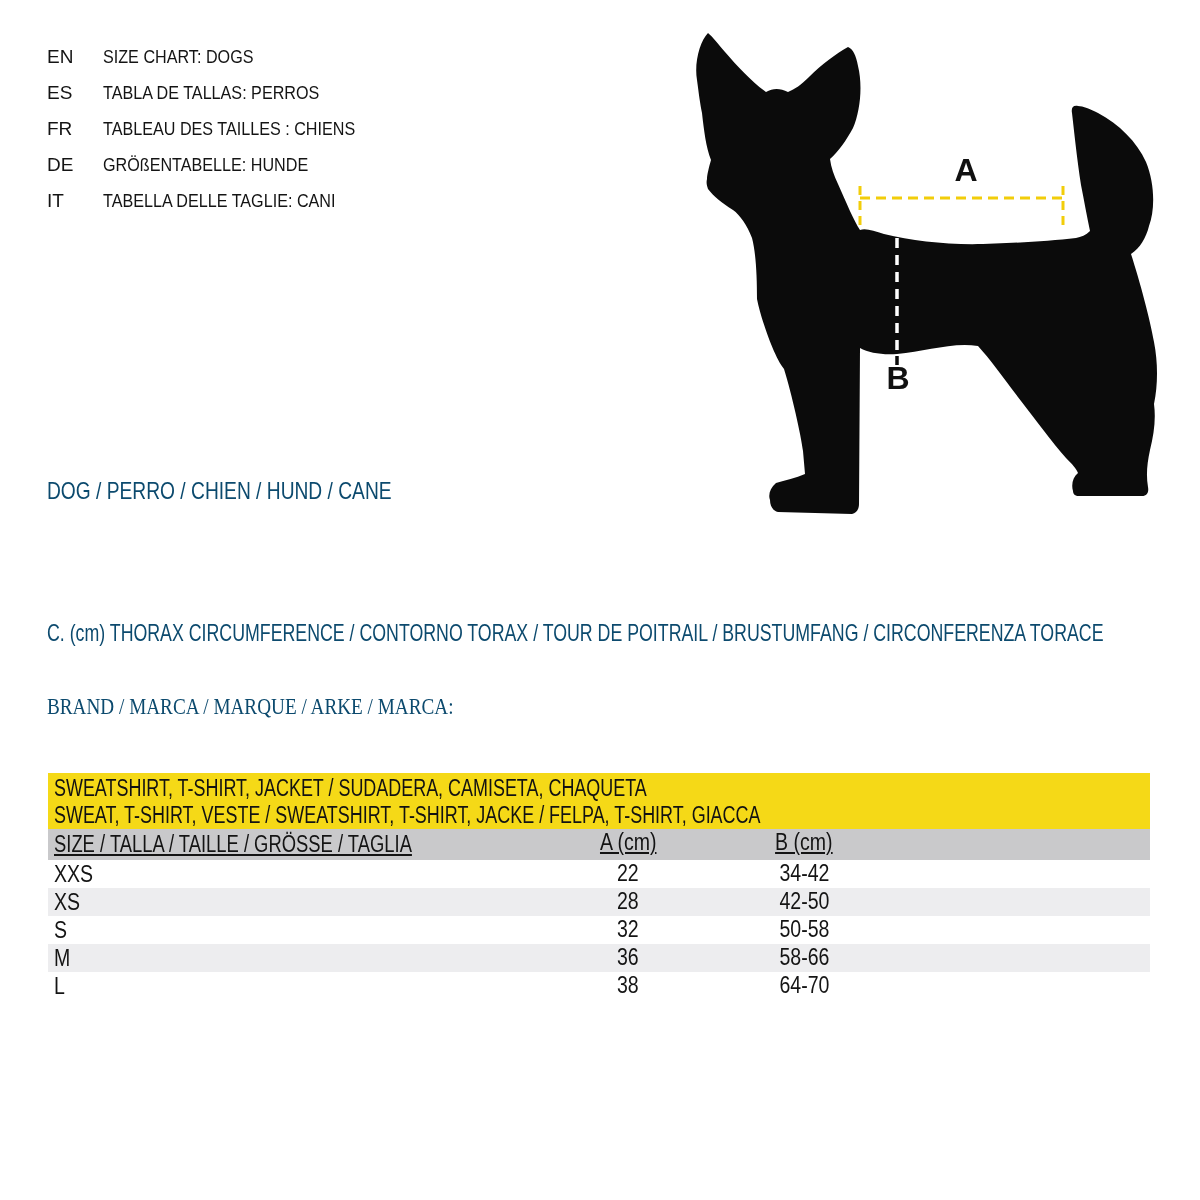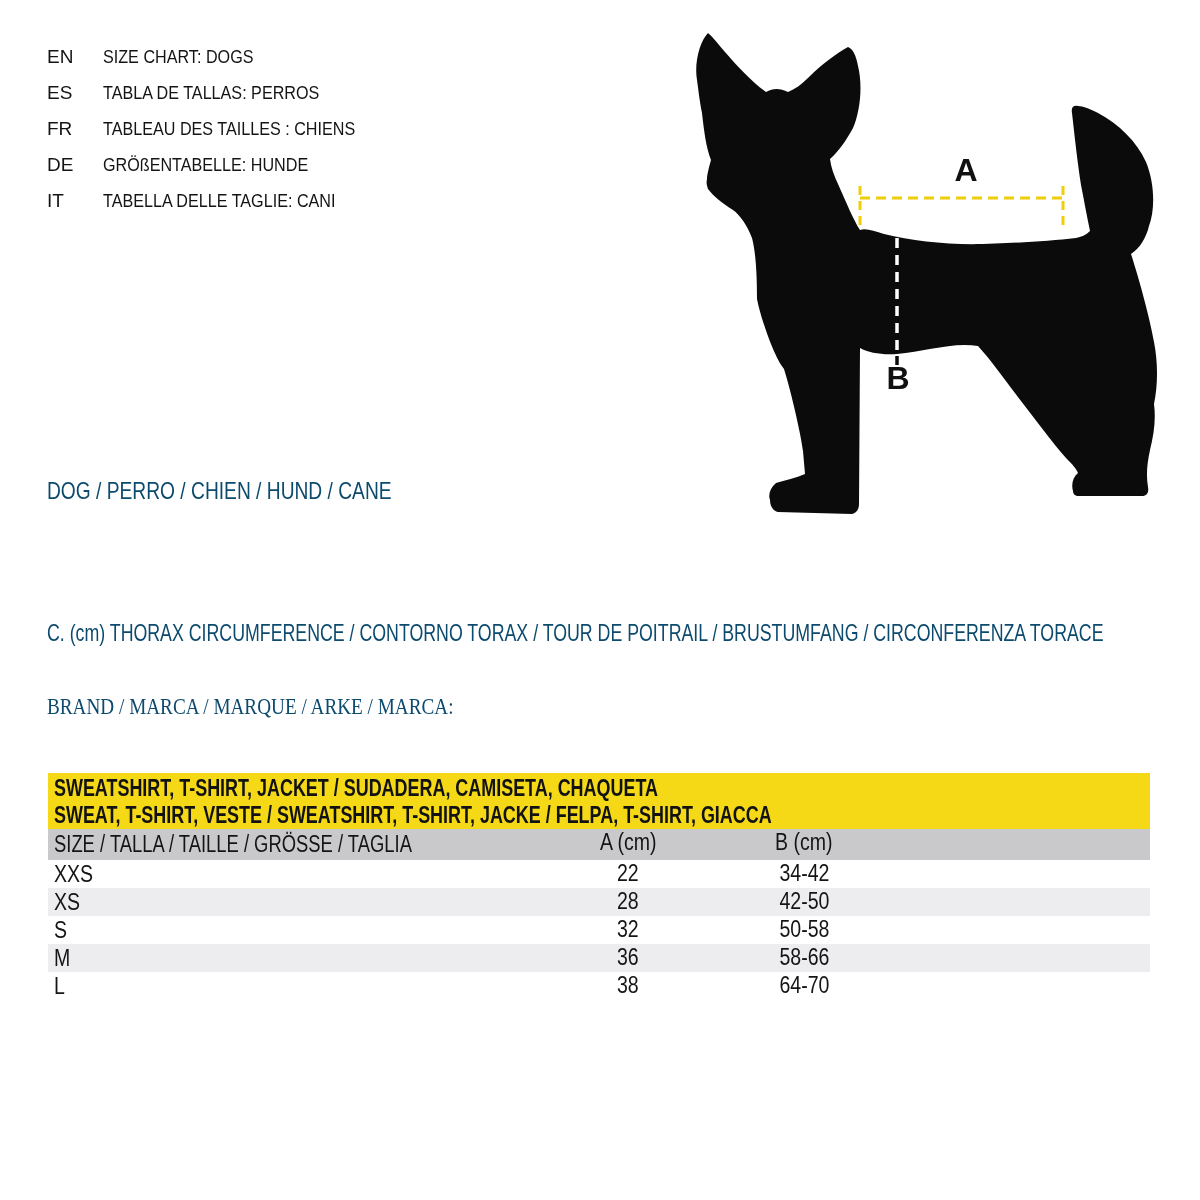--- a/index.html
+++ b/index.html
@@ -30,32 +30,32 @@
   
   .cap { position:absolute; left:47px; font-size:24px; line-height:28px; color:#0c4a6e; }
   #dog-caption   { top:477px; }
   #measure-a     { top:584px; }
   #measure-c     { top:619px; }
   #brand-line    { top:692px;font-family:Liberation Serif, serif; }
 
   
   .banner { position:absolute; left:48px; top:773px; width:1102px; height:56px;
             background:#f5d917; padding-top:2px; box-sizing:border-box; }
-  .banner-line { height:27px; line-height:27px; font-size:23px; font-weight:bold; padding-left:6px; color:#121212; }
+  .banner-line { height:27px; line-height:27px; font-size:23px; font-weight:normal; padding-left:6px; color:#121212; }
 
   .thead  { position:absolute; left:48px; top:829px; width:1102px; height:31px;
             background:#c9c9cb; }
   .trow   { position:absolute; left:48px; width:1102px; height:28px; }
   .row-alt { background:#ededef; }
   .cell-size { position:absolute; left:6px; top:0; height:100%; display:flex; align-items:center; font-size:23px; }
   .cell-a    { position:absolute; left:480px; width:200px; top:0; height:100%;
                display:flex; align-items:flex-start; justify-content:center; font-size:23px; }
   .cell-b    { position:absolute; left:656px; width:200px; top:0; height:100%;
                display:flex; align-items:flex-start; justify-content:center; font-size:23px; }
-  .thead .cell-size, .thead .cell-a, .thead .cell-b { font-size:23px; }
+  .thead .cell-size, .thead .cell-a, .thead .cell-b { font-size:23px;text-decoration:underline; }
 </style>
 </head>
 <body>
 
 <div class="canvas">
 
   <div class="lang-list">
     <div class="lang-row">
       <span class="lang-code">EN</span>
       <span class="cx s85">SIZE CHART: DOGS</span>

